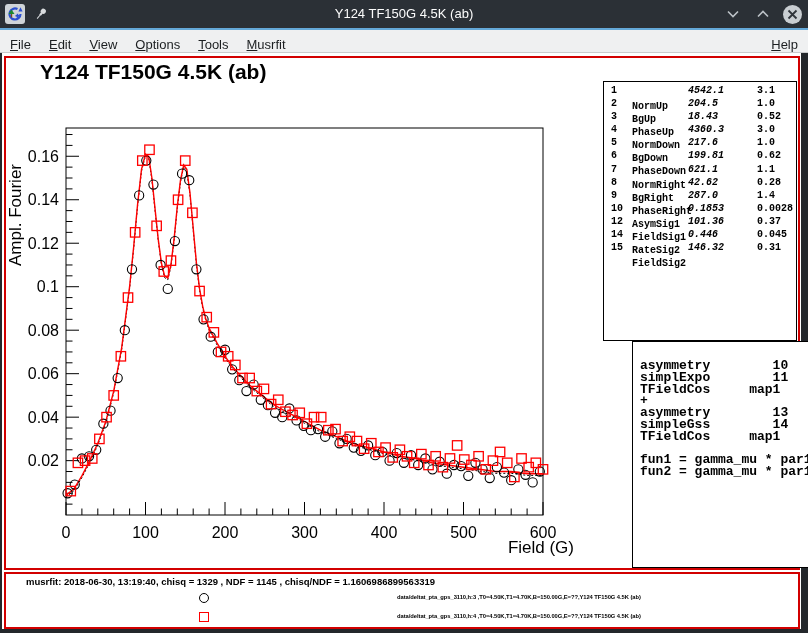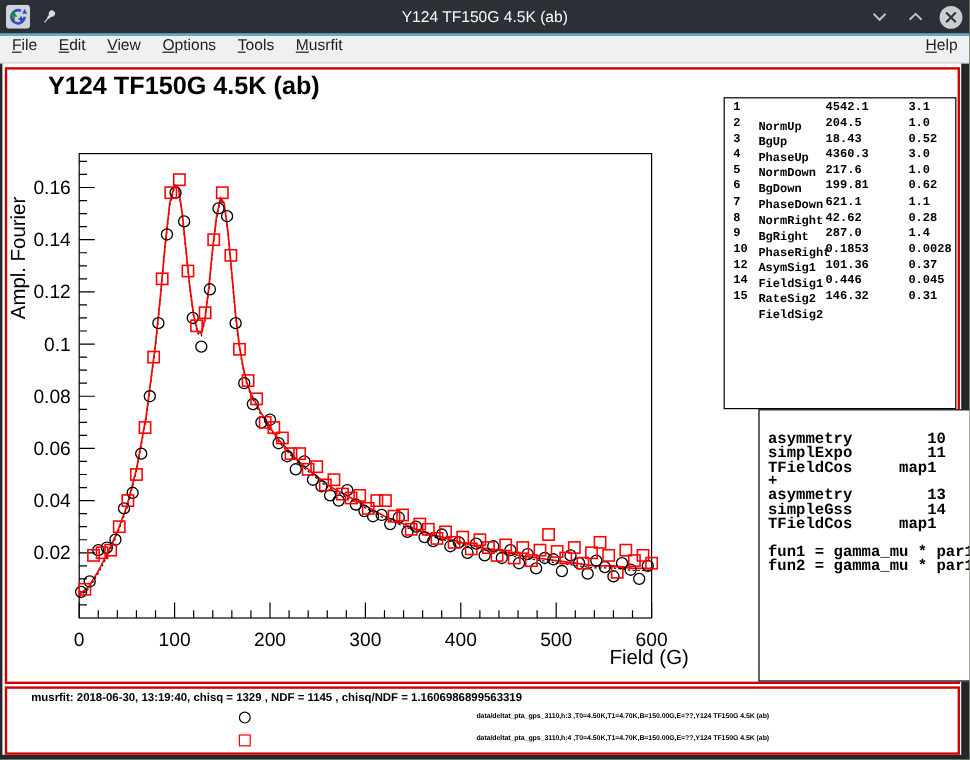--- a/index.html
+++ b/index.html
@@ -1,38 +1,38 @@
 <!DOCTYPE html>
 <html><head>
 <meta charset="utf-8">
 <style>
   html,body{margin:0;padding:0;background:#181b1d;}
   *{box-sizing:border-box;}
   .window{
     position:relative;width:808px;height:633px;overflow:hidden;
-    font-family:"Liberation Sans",sans-serif;background:#bef264;
+    font-family:"Liberation Sans",sans-serif;background:#ffffff;
   }
   
   .titlebar{
     position:absolute;left:0;top:0;width:808px;height:28px;
     background:#2b3036;display:flex;align-items:center;
   }
   .titlebar-accent{position:absolute;left:0;top:28px;width:808px;height:2px;background:#64a8d8;}
   .tb-title{
     position:absolute;left:0;right:0;top:0;height:28px;line-height:28px;
     text-align:center;color:#fcfcfc;font-size:13px;
   }
   .tb-left{position:absolute;left:5px;top:4px;display:flex;gap:8px;align-items:center;}
   .tb-right{position:absolute;right:6px;top:4px;display:flex;gap:10px;align-items:center;height:20px;}
   .tb-btn{width:20px;height:20px;display:flex;align-items:center;justify-content:center;cursor:default;}
   .close-circle{width:19px;height:19px;border-radius:50%;background:#c9ced2;display:flex;align-items:center;justify-content:center;}
   
   .menubar{
     position:absolute;left:0;top:30px;width:808px;height:23px;background:#eff0f1;
-    border-bottom:1px solid #c9cbcd;display:flex;align-items:flex-start;
+    border-bottom:1px solid #c9cbcd;display:flex;align-items:flex-end;
     font-size:13px;color:#1b1e20;padding:0 8px;gap:14px;
   }
   .menu-item{padding:0 2px;white-space:nowrap;}
   .menu-item u{text-decoration:underline;}
   .menu-spacer{flex:1;}
   
   .canvas{position:absolute;left:0;top:53px;width:808px;height:580px;background:#ffffff;}
   .strip{position:absolute;background:#23272b;}
   .strip-left{left:0;top:0;width:2px;height:580px;}
   .strip-right{right:0;top:0;width:7px;height:580px;}
@@ -52,21 +52,21 @@
   #plot-svg{position:absolute;left:0;top:0;}
   
   .param-box{
     position:absolute;left:597px;top:23px;width:194px;height:260px;
     border:1px solid #000;background:#fff;padding:2px 0 0 7px;overflow:hidden;
   }
   .prow{display:flex;height:13.1px;line-height:13.1px;
     font-family:"Liberation Mono",monospace;font-weight:bold;font-size:10px;color:#000;white-space:nowrap;}
   .prow .c1{width:21px;}
   .prow .c2{width:56px;margin-top:16px;}
-  .prow .c3{width:69px;}
+  .prow .c3{width:69px;font-style:italic;}
   .theory-box{
     position:absolute;left:626px;top:283px;width:232px;height:227px;
     border:1px solid #000;border-top:1px solid #000;background:#fff;
     padding:18px 0 0 7px;overflow:hidden;
   }
   .theory-pre{
     font-family:"Liberation Mono",monospace;font-weight:bold;font-size:13px;
     line-height:11.8px;color:#000;white-space:pre;margin:0;
   }
   

